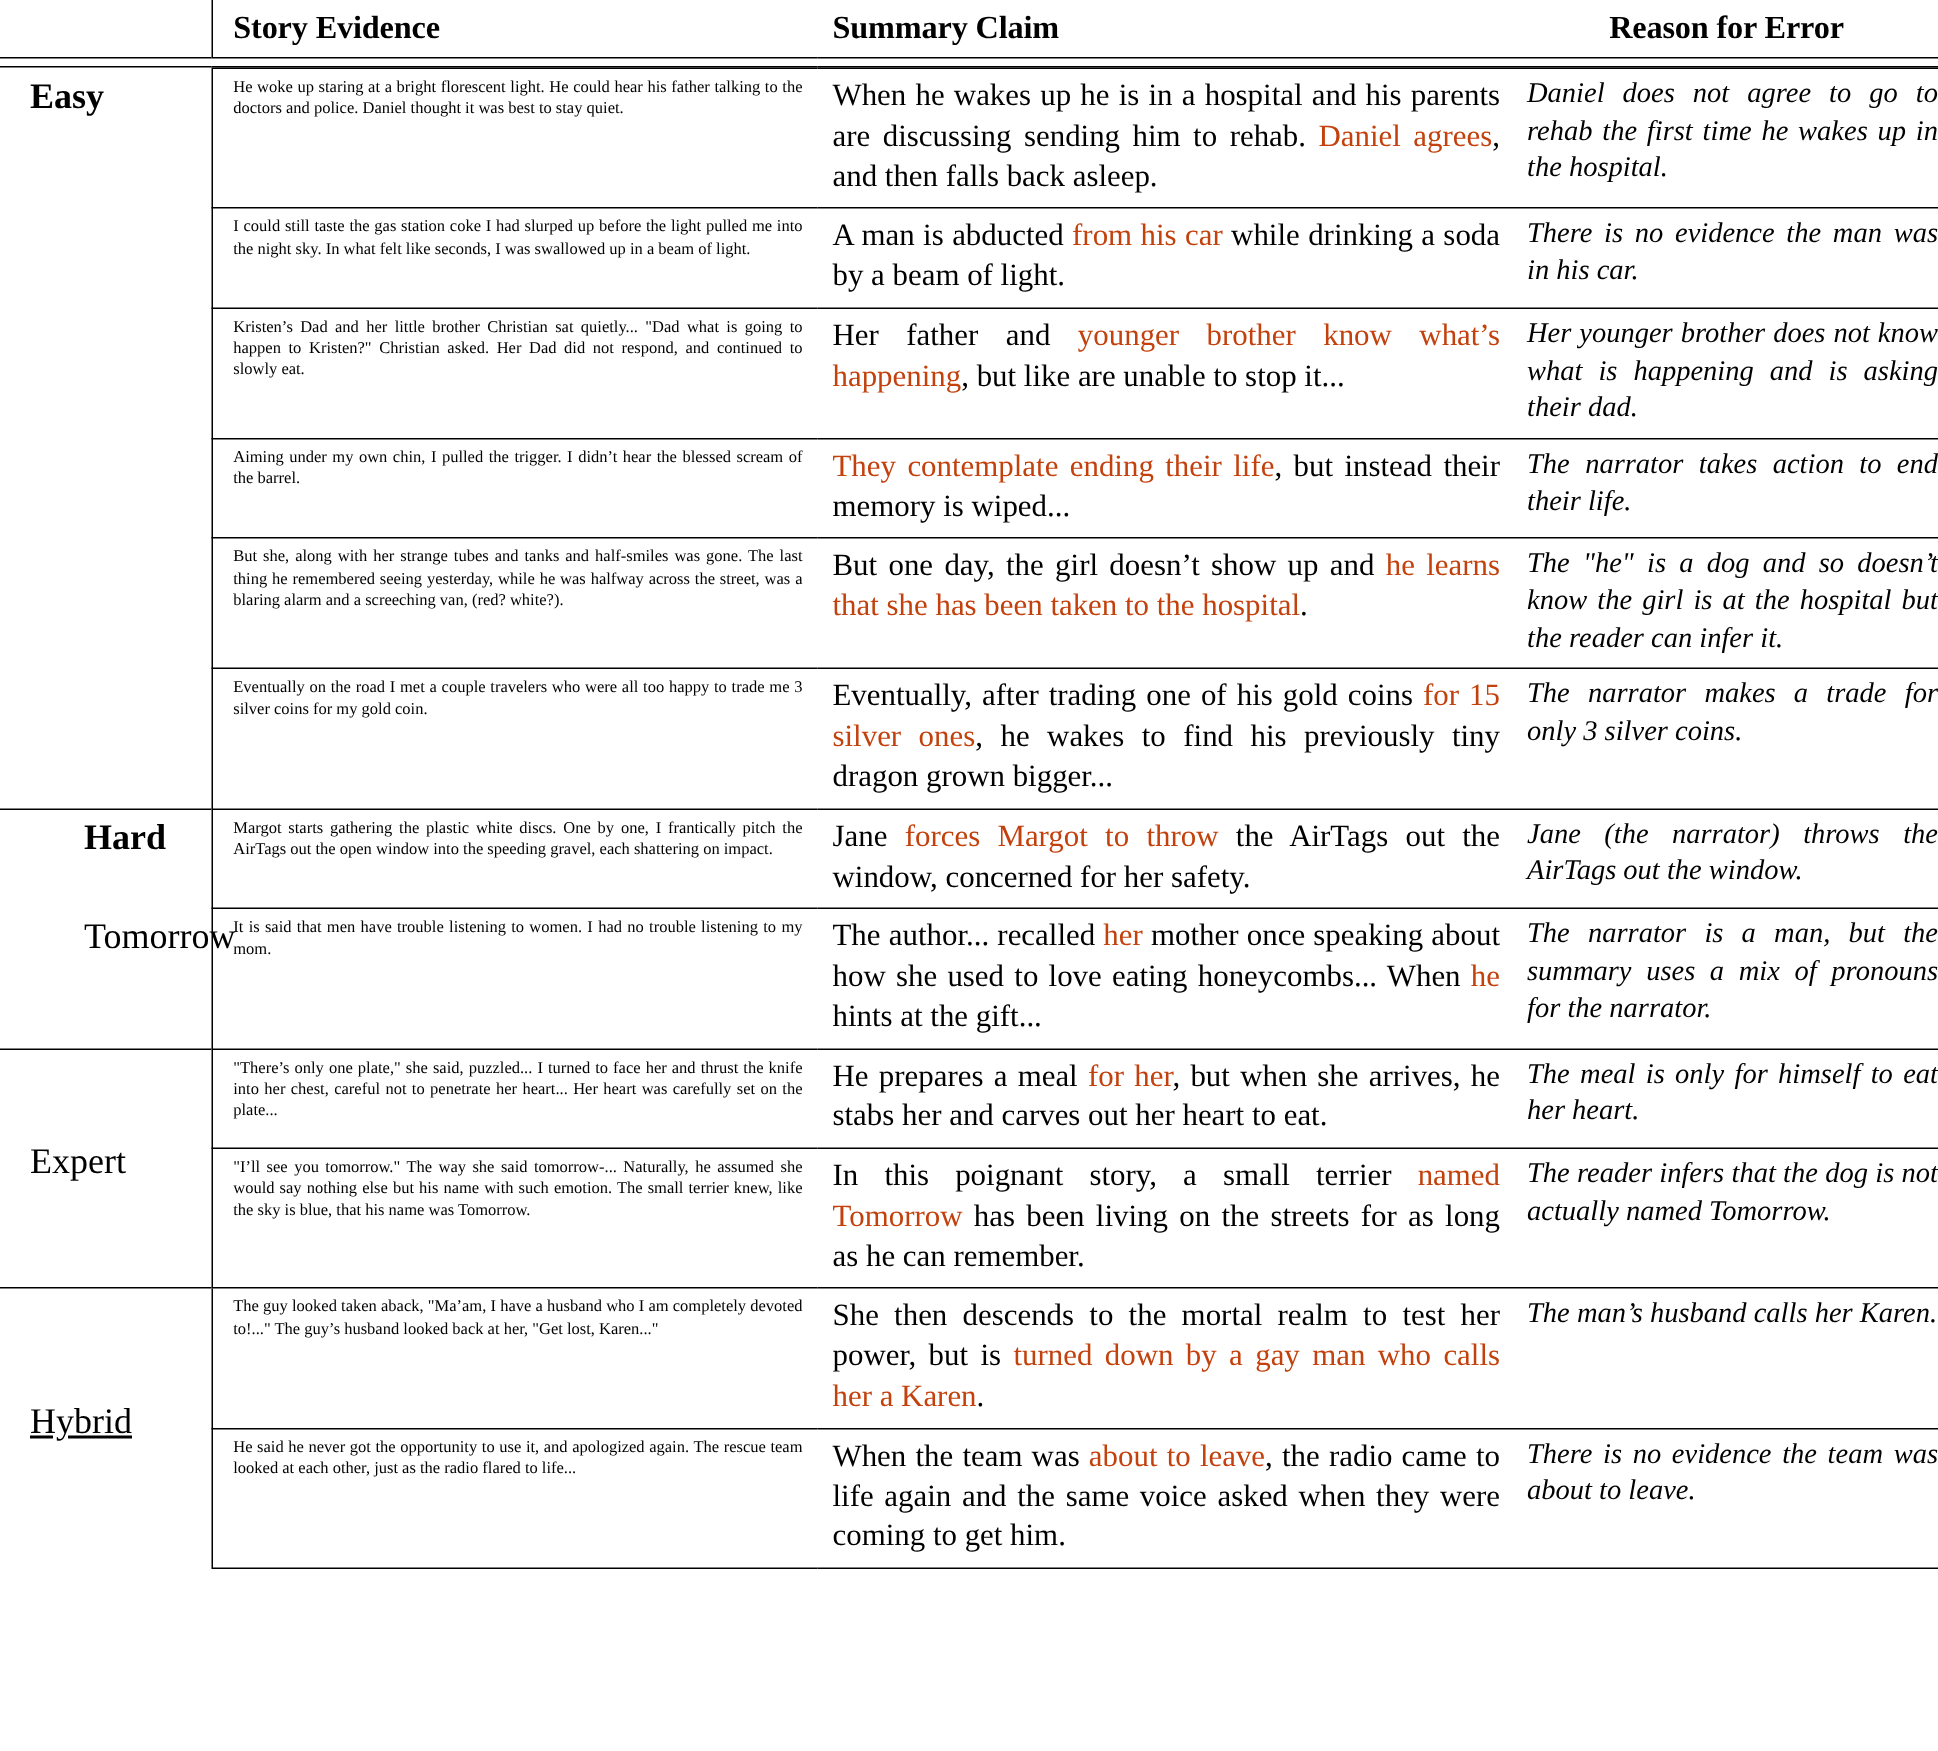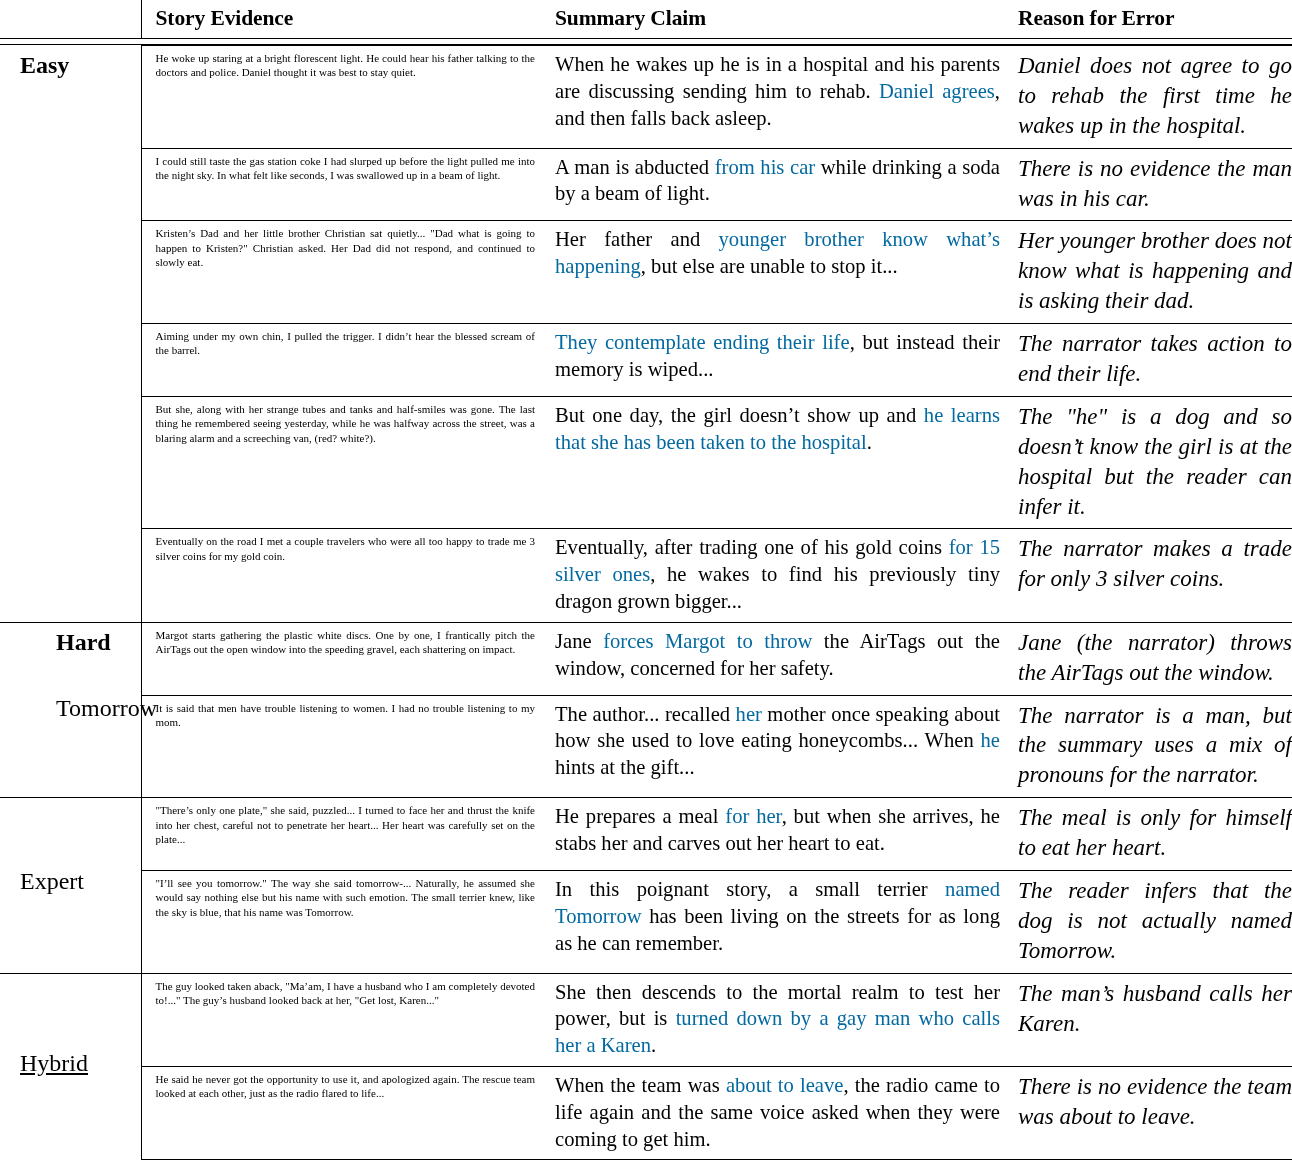--- a/index.html
+++ b/index.html
@@ -38,21 +38,21 @@
     font-weight: bold;
     font-size: 21.5px;
     text-align: left;
     vertical-align: bottom;
     padding: 6px 8px 7px 8px;
     letter-spacing: -0.1px;
   }
   thead th.h-level { border-right: 1.3px solid #000; }
   thead th.h-story { padding-left: 14px; }
   thead th.h-summ  { padding-left: 10px; }
-  thead th.h-reason{ padding-left: 8px; }
+  thead th.h-reason{ padding-left: 8px; text-align: center; }
 
   
   tr.rule-double td {
     padding: 0;
     height: 5px;
     line-height: 0;
     font-size: 0;
   }
   tr.rule-double td .dbl {
     height: 5px;
@@ -98,31 +98,31 @@
     line-height: 1.30;
     text-align: justify;
     text-justify: inter-word;
     padding-left: 10px;
     padding-right: 10px;
     hyphens: auto;
     -webkit-hyphens: auto;
   }
   td.reason {
     font-style: italic;
-    font-size: 23px;
+    font-size: 19px;
     line-height: 1.30;
     text-align: justify;
     text-justify: inter-word;
     padding-left: 8px;
     padding-right: 0;
     hyphens: auto;
     -webkit-hyphens: auto;
   }
 
-  .err { color: #0369a1; }
+  .err { color: #c2410c; }
 </style>
 </head>
 <body>
 
 <div class="sheet">
   <table class="paper-table">
     <colgroup>
       <col class="c-level">
         <col class="c-story">
         <col class="c-summ">
@@ -161,21 +161,21 @@
           <td class="summary"><span>When he wakes up he is in a hospital and his parents are discussing sending him to rehab. </span><span class="err">Daniel agrees</span><span>, and then falls back asleep.</span></td>
           <td class="reason">Daniel does not agree to go to rehab the first time he wakes up in the hospital.</td>
         </tr>
         <tr>
           <td class="story">I could still taste the gas station coke I had slurped up before the light pulled me into the night sky. In what felt like seconds, I was swallowed up in a beam of light.</td>
           <td class="summary"><span>A man is abducted </span><span class="err">from his car</span><span> while drinking a soda by a beam of light.</span></td>
           <td class="reason">There is no evidence the man was in his car.</td>
         </tr>
         <tr>
           <td class="story">Kristen’s Dad and her little brother Christian sat quietly... "Dad what is going to happen to Kristen?" Christian asked. Her Dad did not respond, and continued to slowly eat.</td>
-          <td class="summary"><span>Her father and </span><span class="err">younger brother know what’s happening</span><span>, but else are unable to stop it...</span></td>
+          <td class="summary"><span>Her father and </span><span class="err">younger brother know what’s happening</span><span>, but like are unable to stop it...</span></td>
           <td class="reason">Her younger brother does not know what is happening and is asking their dad.</td>
         </tr>
         <tr>
           <td class="story">Aiming under my own chin, I pulled the trigger. I didn’t hear the blessed scream of the barrel.</td>
           <td class="summary"><span class="err">They contemplate ending their life</span><span>, but instead their memory is wiped...</span></td>
           <td class="reason">The narrator takes action to end their life.</td>
         </tr>
         <tr>
           <td class="story">But she, along with her strange tubes and tanks and half-smiles was gone. The last thing he remembered seeing yesterday, while he was halfway across the street, was a blaring alarm and a screeching van, (red? white?).</td>
           <td class="summary"><span>But one day, the girl doesn’t show up and </span><span class="err">he learns that she has been taken to the hospital</span><span>.</span></td>

